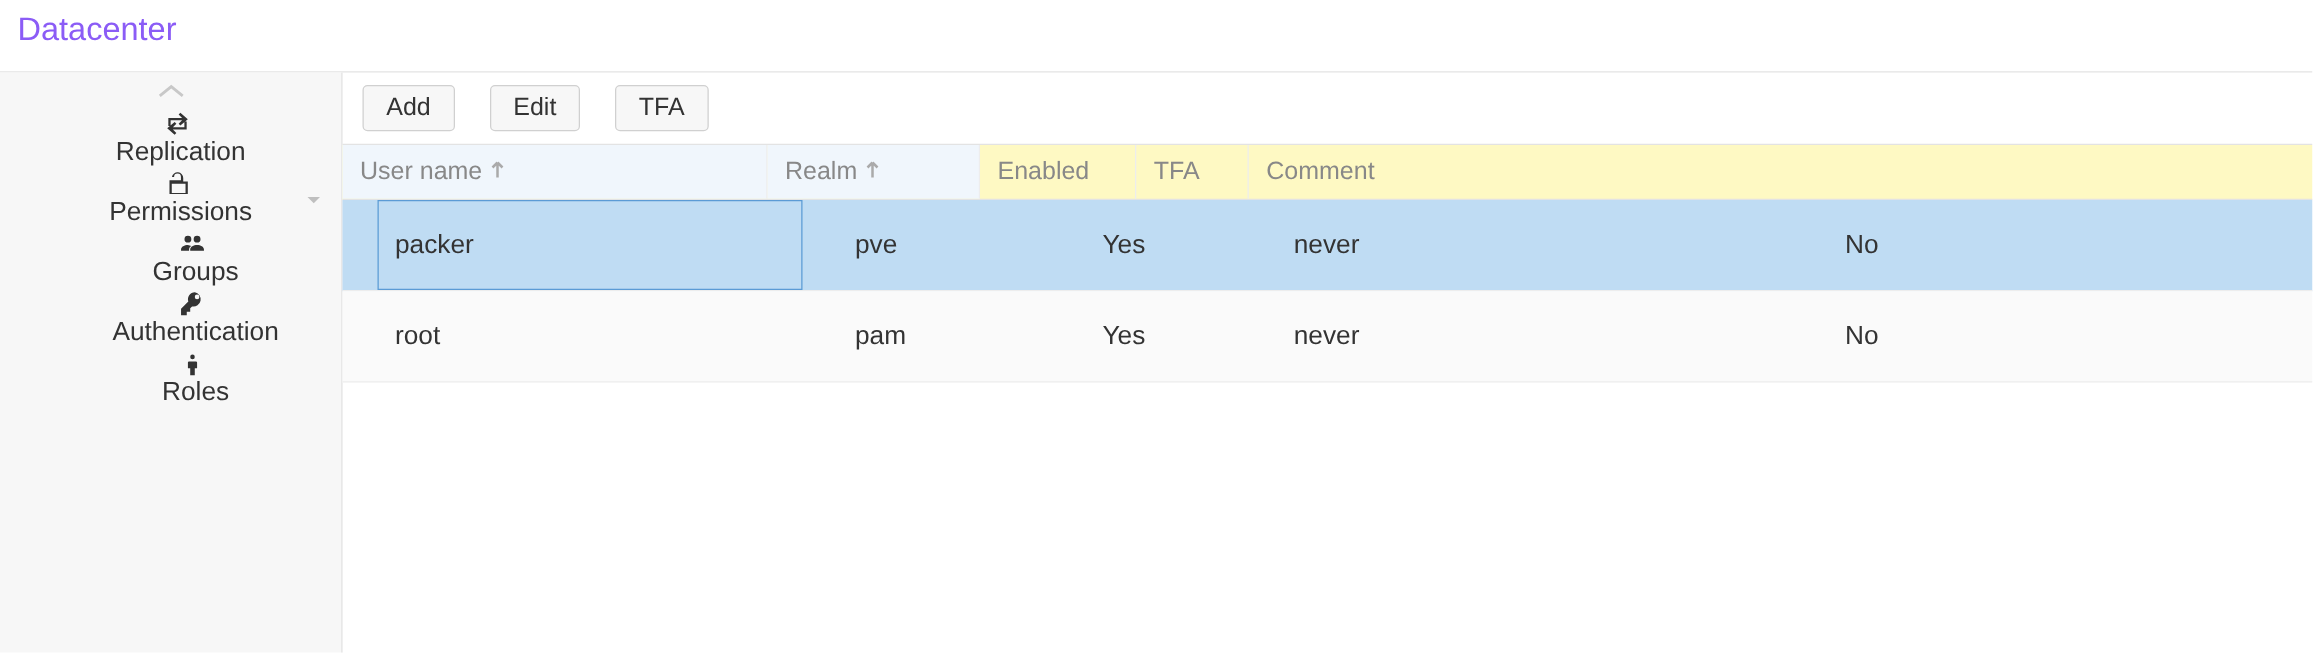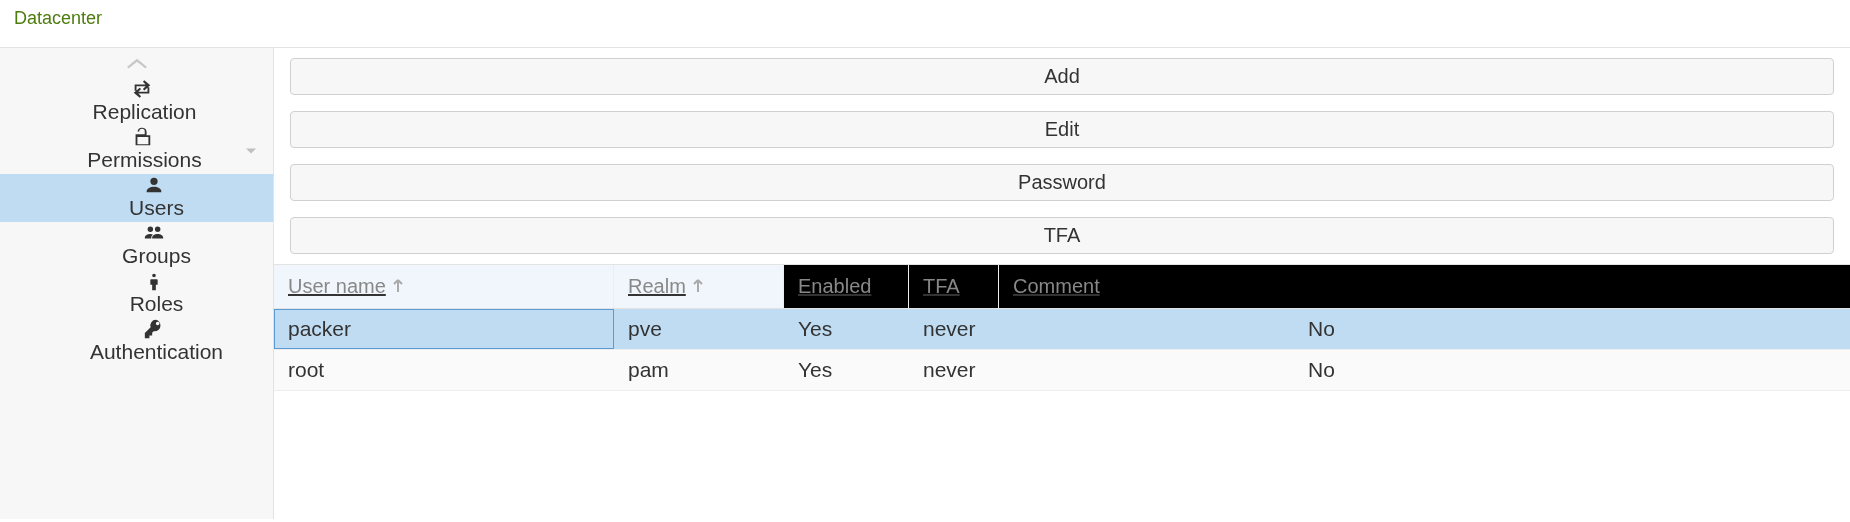--- a/index.html
+++ b/index.html
@@ -8,22 +8,22 @@
     font-family: "Helvetica Neue", Helvetica, Arial, sans-serif;
     font-size: 20px;
     color: #333;
     background: #fff;
     width: 1850px;
     height: 522px;
     overflow: hidden;
   }
   .page-title {
     padding: 8px 0 18px 14px;
-    font-size: 18px;
-    color: #4d7c0f;
+    font-size: 26px;
+    color: #8b5cf6;
     font-weight: 400;
   }
   .layout {
     display: flex;
     border-top: 1px solid #e3e3e3;
     height: calc(100% - 50px);
   }
   .sidebar {
     width: 274px;
     background: #f7f7f7;
@@ -69,63 +69,62 @@
   }
   .side-expand svg { width: 12px; height: 10px; fill: #bfbfbf; }
 
   .main {
     flex: 1;
     display: flex;
     flex-direction: column;
   }
   .toolbar {
     display: flex;
-    gap: 16px;
+    gap: 28px;
     padding: 10px 16px;
     border-bottom: 1px solid #e3e3e3;
-    flex-direction: column;
   }
   .btn {
     border: 1px solid #d0d0d0;
     background: #f7f7f7;
     border-radius: 4px;
     padding: 6px 18px;
     font-size: 20px;
     color: #333;
     cursor: pointer;
   }
   .grid {
     border-collapse: collapse;
     width: 100%;
   }
   .grid-header {
     display: flex;
     border-bottom: 1px solid #e3e3e3;
-    background: #000000;
-    text-decoration: underline;
+    background: #fef9c3;
   }
   .grid-header .col {
     padding: 10px 14px;
     color: #888;
     font-size: 20px;
     display: flex;
     align-items: center;
     gap: 6px;
     border-right: 1px solid #ededed;
   }
   .grid-header .col.sorted { background: #f0f6fc; }
   .sort-arrow svg { width: 12px; height: 14px; fill: none; stroke: #aaa; stroke-width: 2; }
   .grid-row {
     display: flex;
     border-bottom: 1px solid #ededed;
   }
   .grid-row .col {
-    padding: 8px 14px;
+    padding: 24px 14px;
     font-size: 21px;
     color: #333;
+    margin-left: 28px;
   }
   .grid-row.selected {
     background: #bfdcf3;
   }
   .grid-row.selected .col.first {
     outline: 1.5px solid #5b9bd5;
     outline-offset: -1.5px;
     background: #bfdcf3;
   }
   .grid-row.alt { background: #fafafa; }
@@ -168,63 +167,54 @@
           </svg>
       </span>
       <span class="side-label">Permissions</span>
       <span class="side-expand">
         <svg viewBox="0 0 12 8">
             <path d="M1 1 L6 6 L11 1 Z"></path>
           </svg>
       </span>
     </div>
 
-    <div class="side-item sub active">
-      <span class="side-icon">
-        <svg viewBox="0 0 24 24">
-            <path d="M12 12a4 4 0 1 0-4-4 4 4 0 0 0 4 4zm0 2c-4 0-8 2-8 5v1h16v-1c0-3-4-5-8-5z"></path>
-          </svg>
-      </span>
-      <span class="side-label">Users</span>
-    </div>
 
     <div class="side-item sub">
       <span class="side-icon">
         <svg viewBox="0 0 24 24">
             <path d="M8 11a3 3 0 1 0-3-3 3 3 0 0 0 3 3zm8 0a3 3 0 1 0-3-3 3 3 0 0 0 3 3zM8 13c-3 0-6 1.5-6 4v1h7v-1c0-1.2.7-2.3 1.9-3.1A10 10 0 0 0 8 13zm8 0c-3 0-6 1.5-6 4v1h12v-1c0-2.5-3-4-6-4z"></path>
           </svg>
       </span>
       <span class="side-label">Groups</span>
     </div>
 
 
     <div class="side-item sub">
       <span class="side-icon">
         <svg viewBox="0 0 24 24">
+            <path d="M14 2a6 6 0 0 0-5.65 8L2 16.35V22h5v-3h3v-3l1.65-1.65A6 6 0 1 0 14 2zm2 6a2 2 0 1 1 2-2 2 2 0 0 1-2 2z"></path>
+          </svg>
+      </span>
+      <span class="side-label">Authentication</span>
+    </div>
+
+    <div class="side-item sub">
+      <span class="side-icon">
+        <svg viewBox="0 0 24 24">
             <path d="M12 4a2 2 0 1 1-2 2 2 2 0 0 1 2-2zm3 6H9a1 1 0 0 0-1 1v5h2v6h4v-6h2v-5a1 1 0 0 0-1-1z"></path>
           </svg>
       </span>
       <span class="side-label">Roles</span>
-    </div>
-
-    <div class="side-item sub">
-      <span class="side-icon">
-        <svg viewBox="0 0 24 24">
-            <path d="M14 2a6 6 0 0 0-5.65 8L2 16.35V22h5v-3h3v-3l1.65-1.65A6 6 0 1 0 14 2zm2 6a2 2 0 1 1 2-2 2 2 0 0 1-2 2z"></path>
-          </svg>
-      </span>
-      <span class="side-label">Authentication</span>
     </div>
   </div>
 
   <div class="main">
     <div class="toolbar">
       <button class="btn">Add</button>
       <button class="btn">Edit</button>
-      <button class="btn">Password</button>
       <button class="btn">TFA</button>
     </div>
 
     <div class="grid">
       <div class="grid-header">
         <div class="col sorted w-username">
           <span>User name</span>
           <span class="sort-arrow">
             <svg viewBox="0 0 12 14">
                 <path d="M6 1 L6 13 M6 1 L2 5 M6 1 L10 5"></path>

